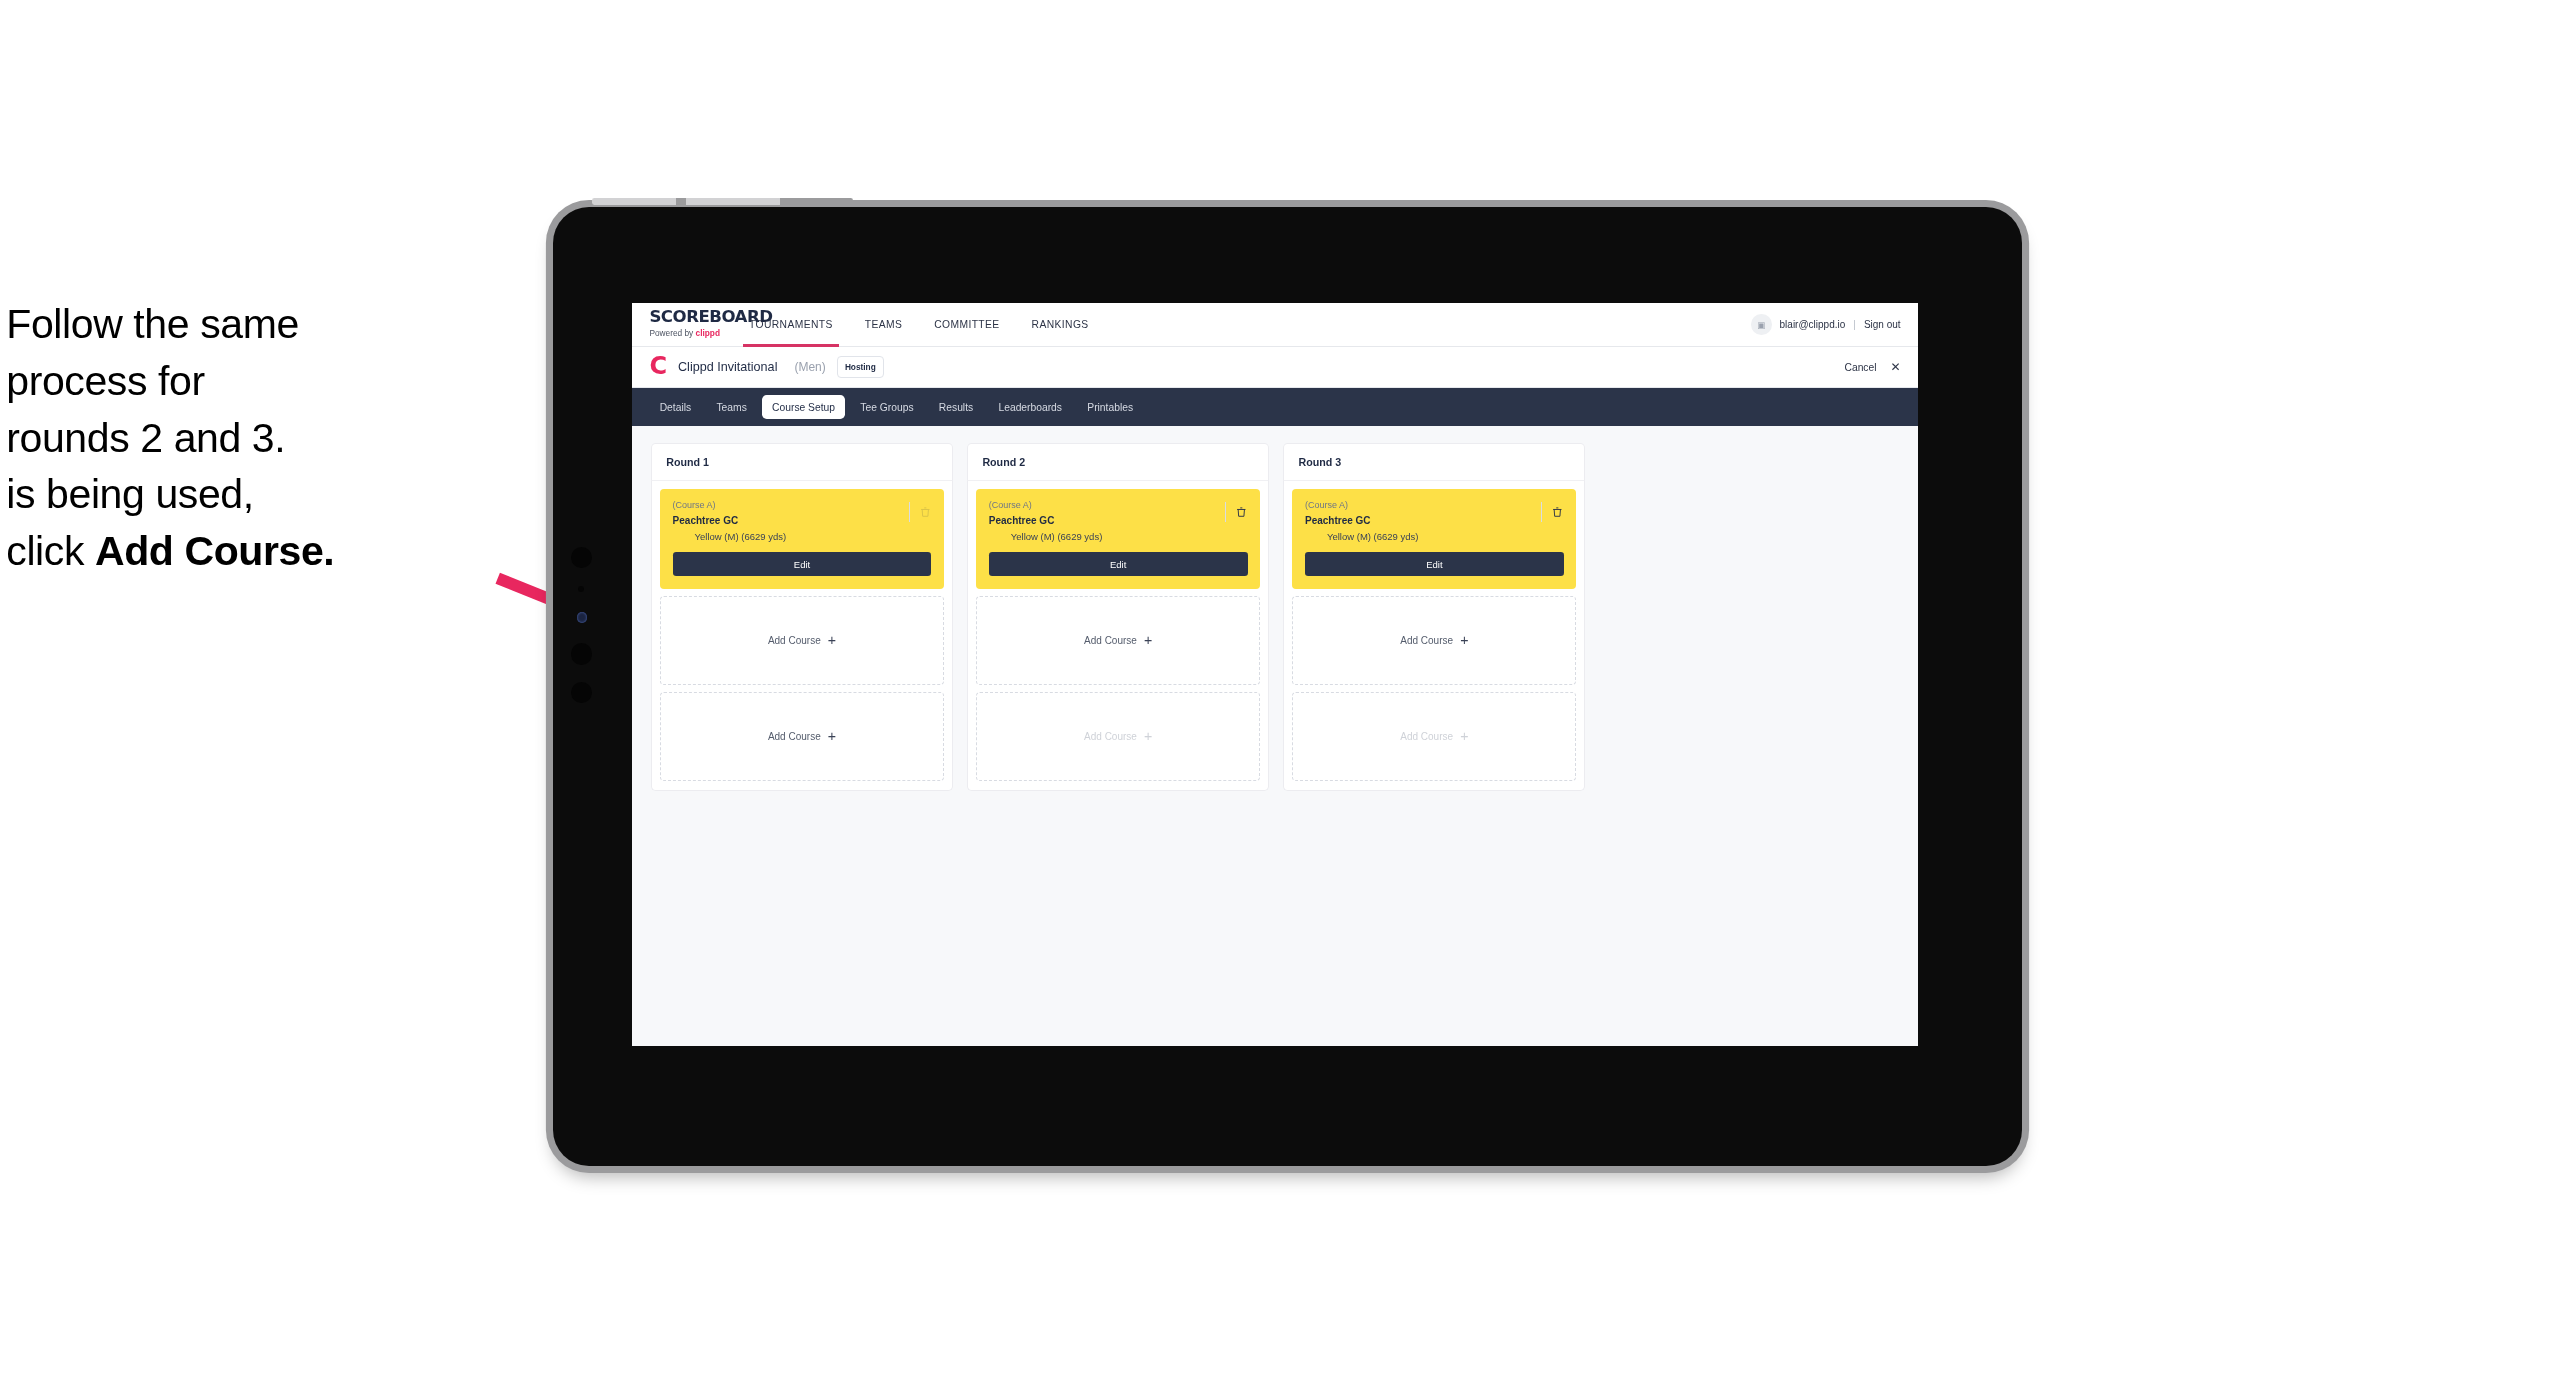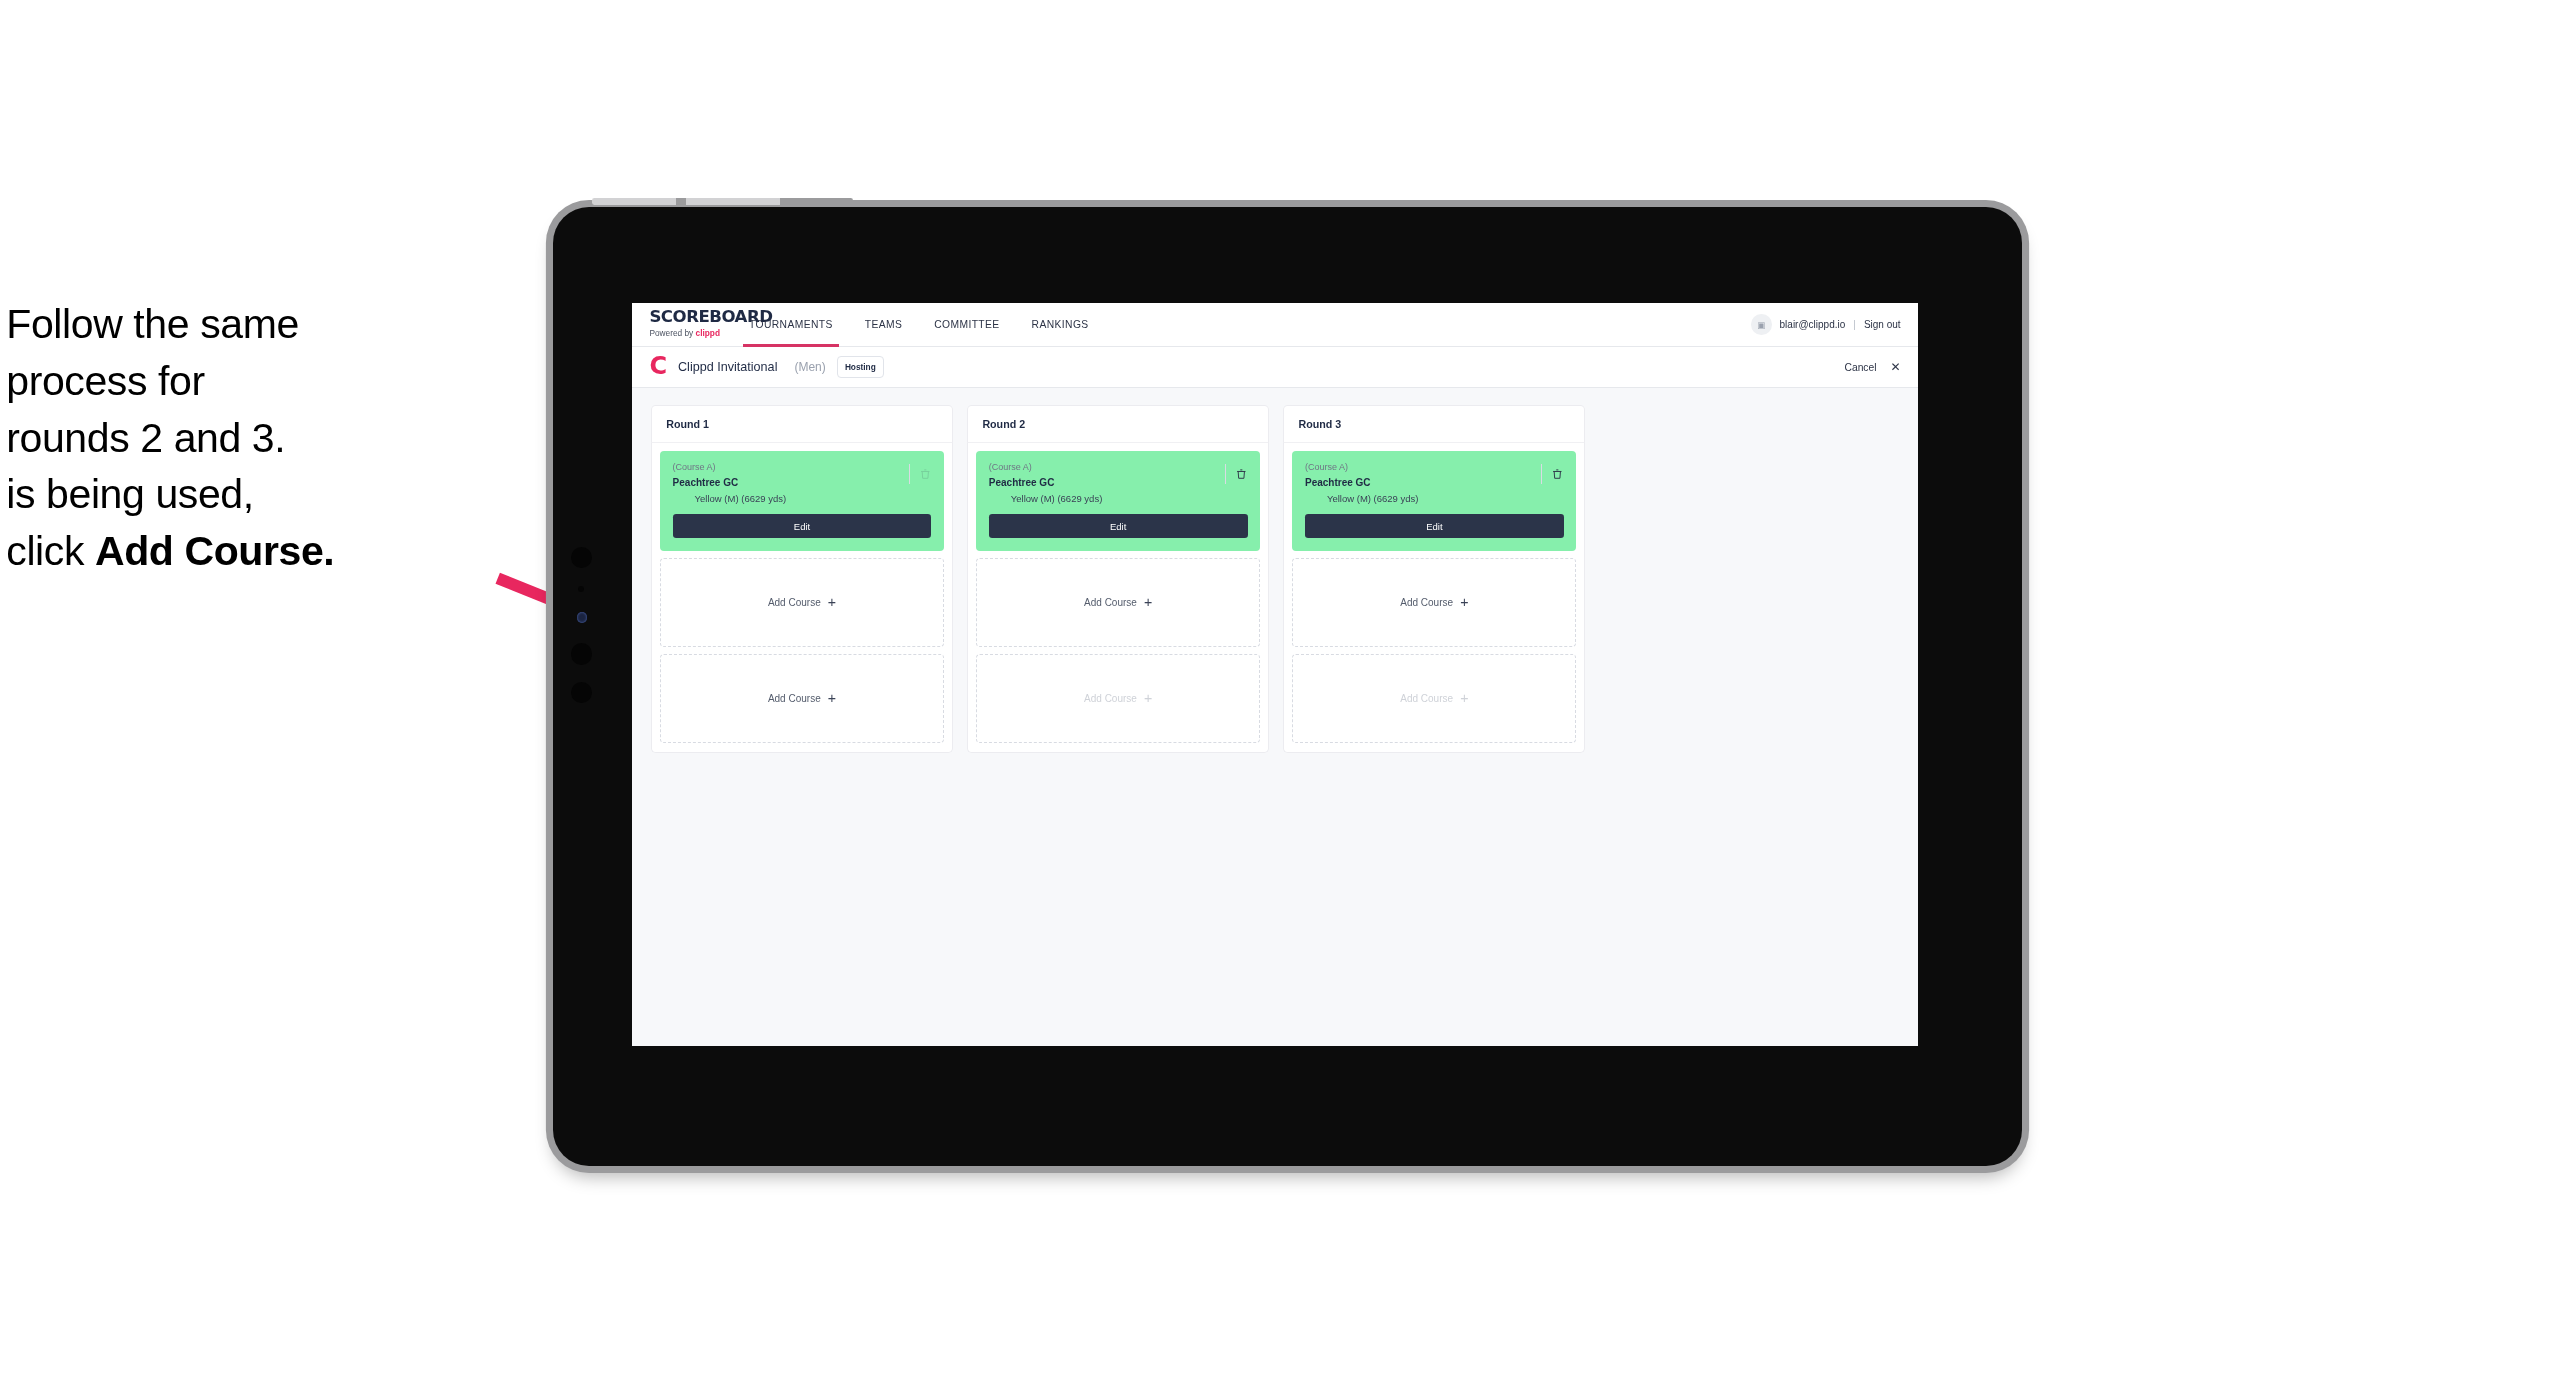--- a/index.html
+++ b/index.html
@@ -135,21 +135,21 @@
   .round-col { width: 302px; }
   .round-head {
     background: #ffffff; border: 0.8px solid #ececf0; border-bottom: none;
     border-radius: 4.7px 4.7px 0 0;
     padding: 12px 14.2px; font-size: 10.7px; font-weight: 700; color: #1f2a44;
   }
   .round-body {
     background: #ffffff; border: 0.8px solid #ececf0; border-top: 0.8px solid #f0f0f3;
     border-radius: 0 0 4.7px 4.7px; padding: 8px 8px 9.5px;
   }
-  .course-card { background: #86efac; border-radius: 4px; padding: 11px 12.6px 12.6px; }
+  .course-card { background: #fde047; border-radius: 4px; padding: 11px 12.6px 12.6px; }
   .cc-top { display: flex; align-items: flex-start; }
   .cc-txt { flex: 1; }
   .cc-label { font-size: 9px; color: #6f7685; margin-bottom: 4.7px; }
   .cc-name { font-size: 10px; font-weight: 700; color: #1f2a44; margin-bottom: 4.7px; }
   .cc-tee { font-size: 9.5px; color: #3a4256; margin-left: 22px; }
   .cc-actions { display: flex; align-items: center; gap: 9.5px; padding-top: 1.6px; }
   .cc-divider { width: 0.8px; height: 20.5px; background: #d9dce3; }
   .trash { width: 12.6px; height: 14.2px; cursor: pointer; }
   .trash.faded { opacity: .17; }
   .edit-btn {
@@ -220,20 +220,29 @@
         <div class="clogo">C</div>
         <div class="ttl">Clippd Invitational</div>
         <div class="ttl-sub">(Men)</div>
         <div class="hosting">Hosting</div>
         <div class="cancel">
           <span>Cancel</span>
           <span class="x">✕</span>
         </div>
       </div>
 
+      <div class="tabstrip">
+        <div class="tab">Details</div>
+        <div class="tab">Teams</div>
+        <div class="tab active">Course Setup</div>
+        <div class="tab">Tee Groups</div>
+        <div class="tab">Results</div>
+        <div class="tab">Leaderboards</div>
+        <div class="tab">Printables</div>
+      </div>
 
       <div class="content">
 
         <div class="round-col">
           <div class="round-head">Round 1</div>
           <div class="round-body">
             <div class="course-card">
               <div class="cc-top">
                 <div class="cc-txt">
                   <div class="cc-label">(Course A)</div>

